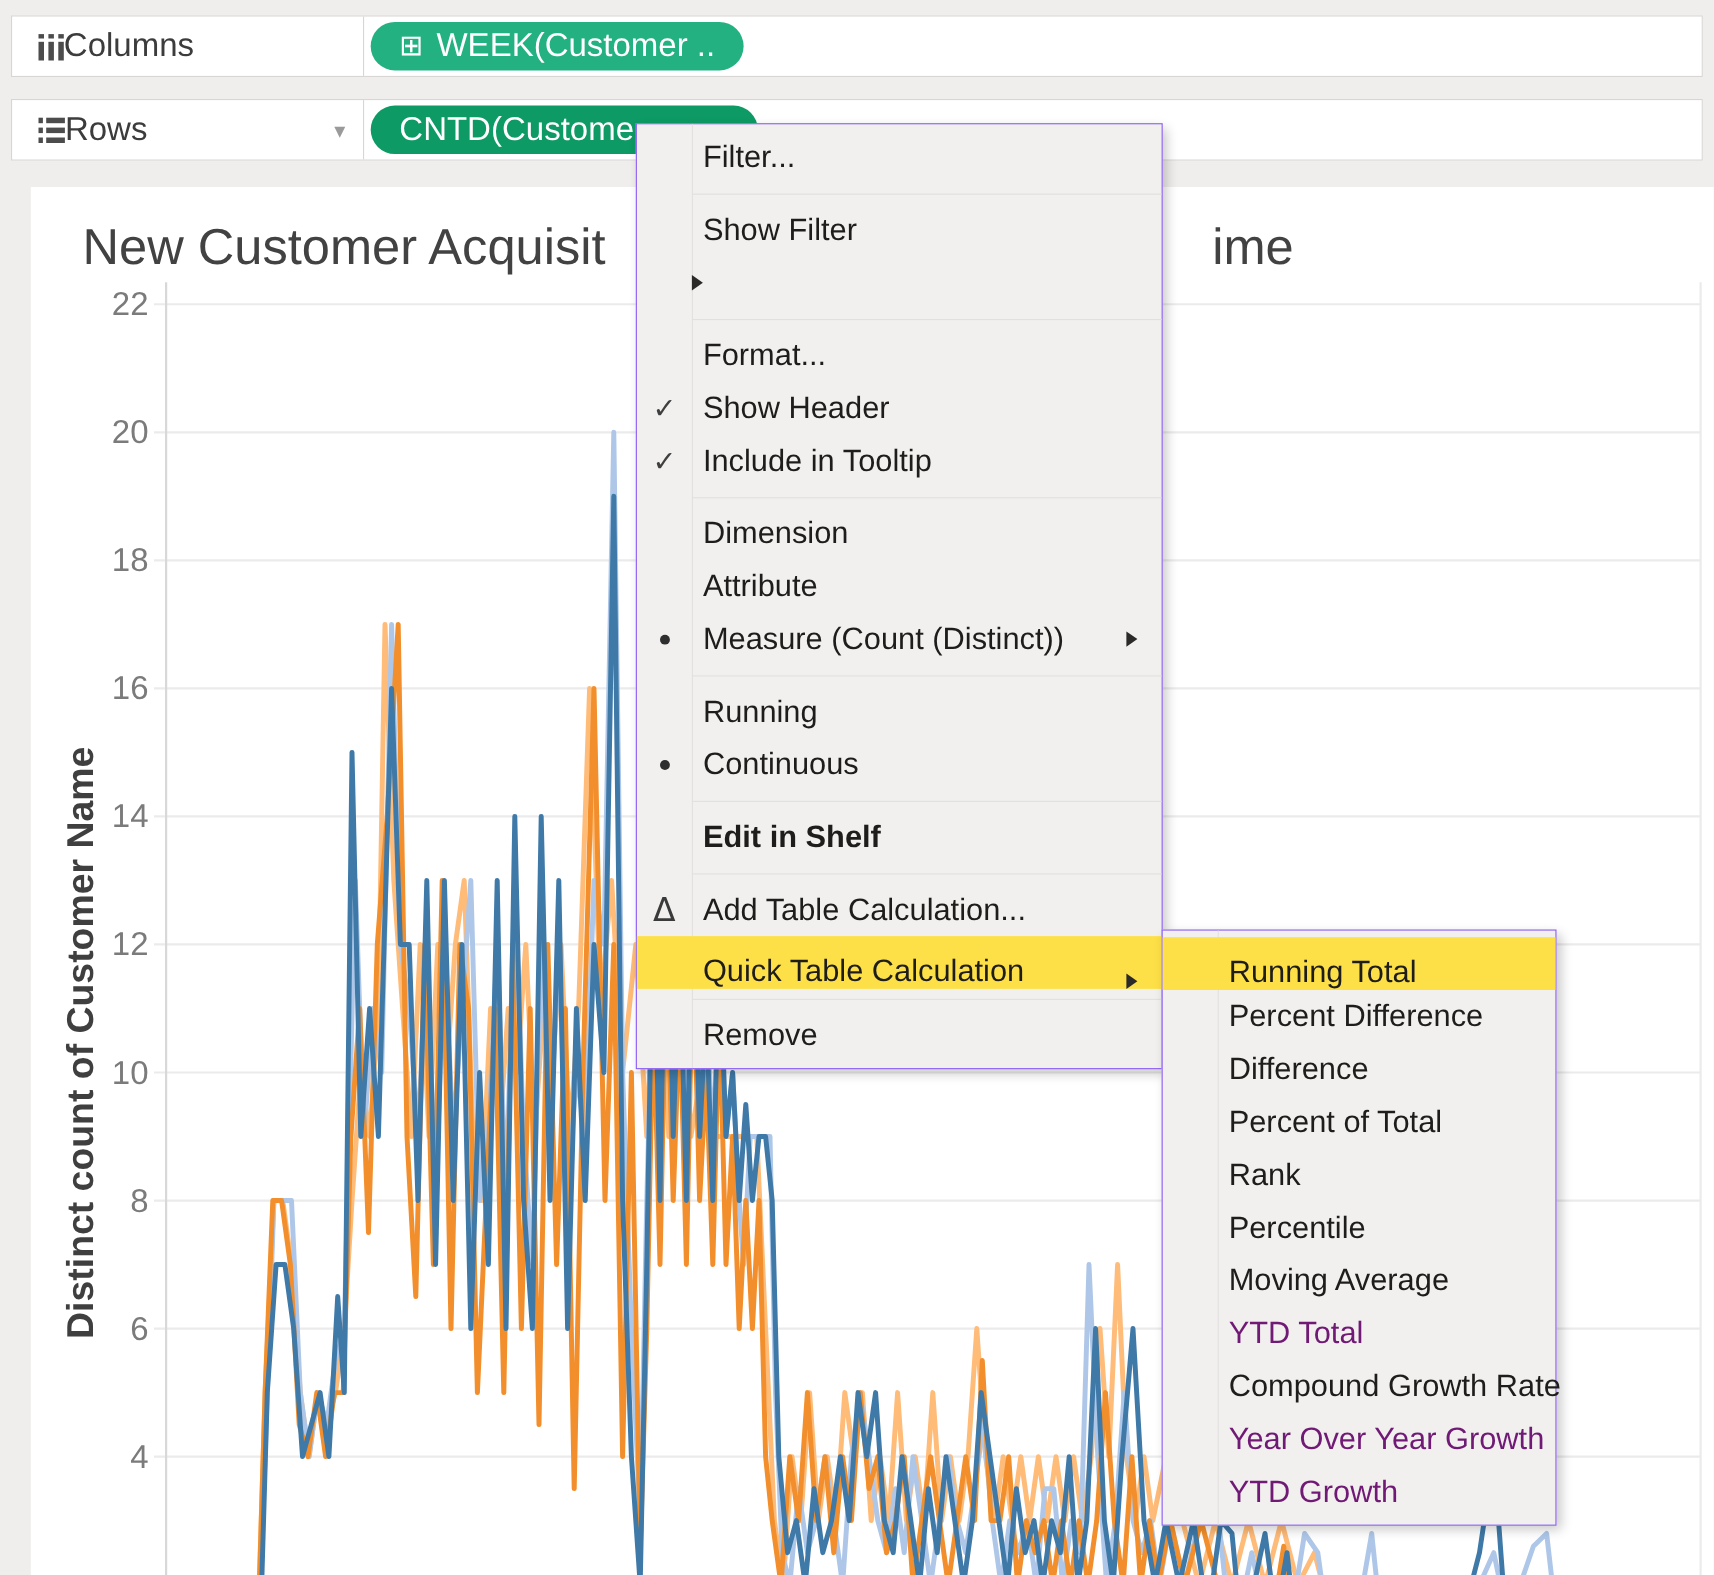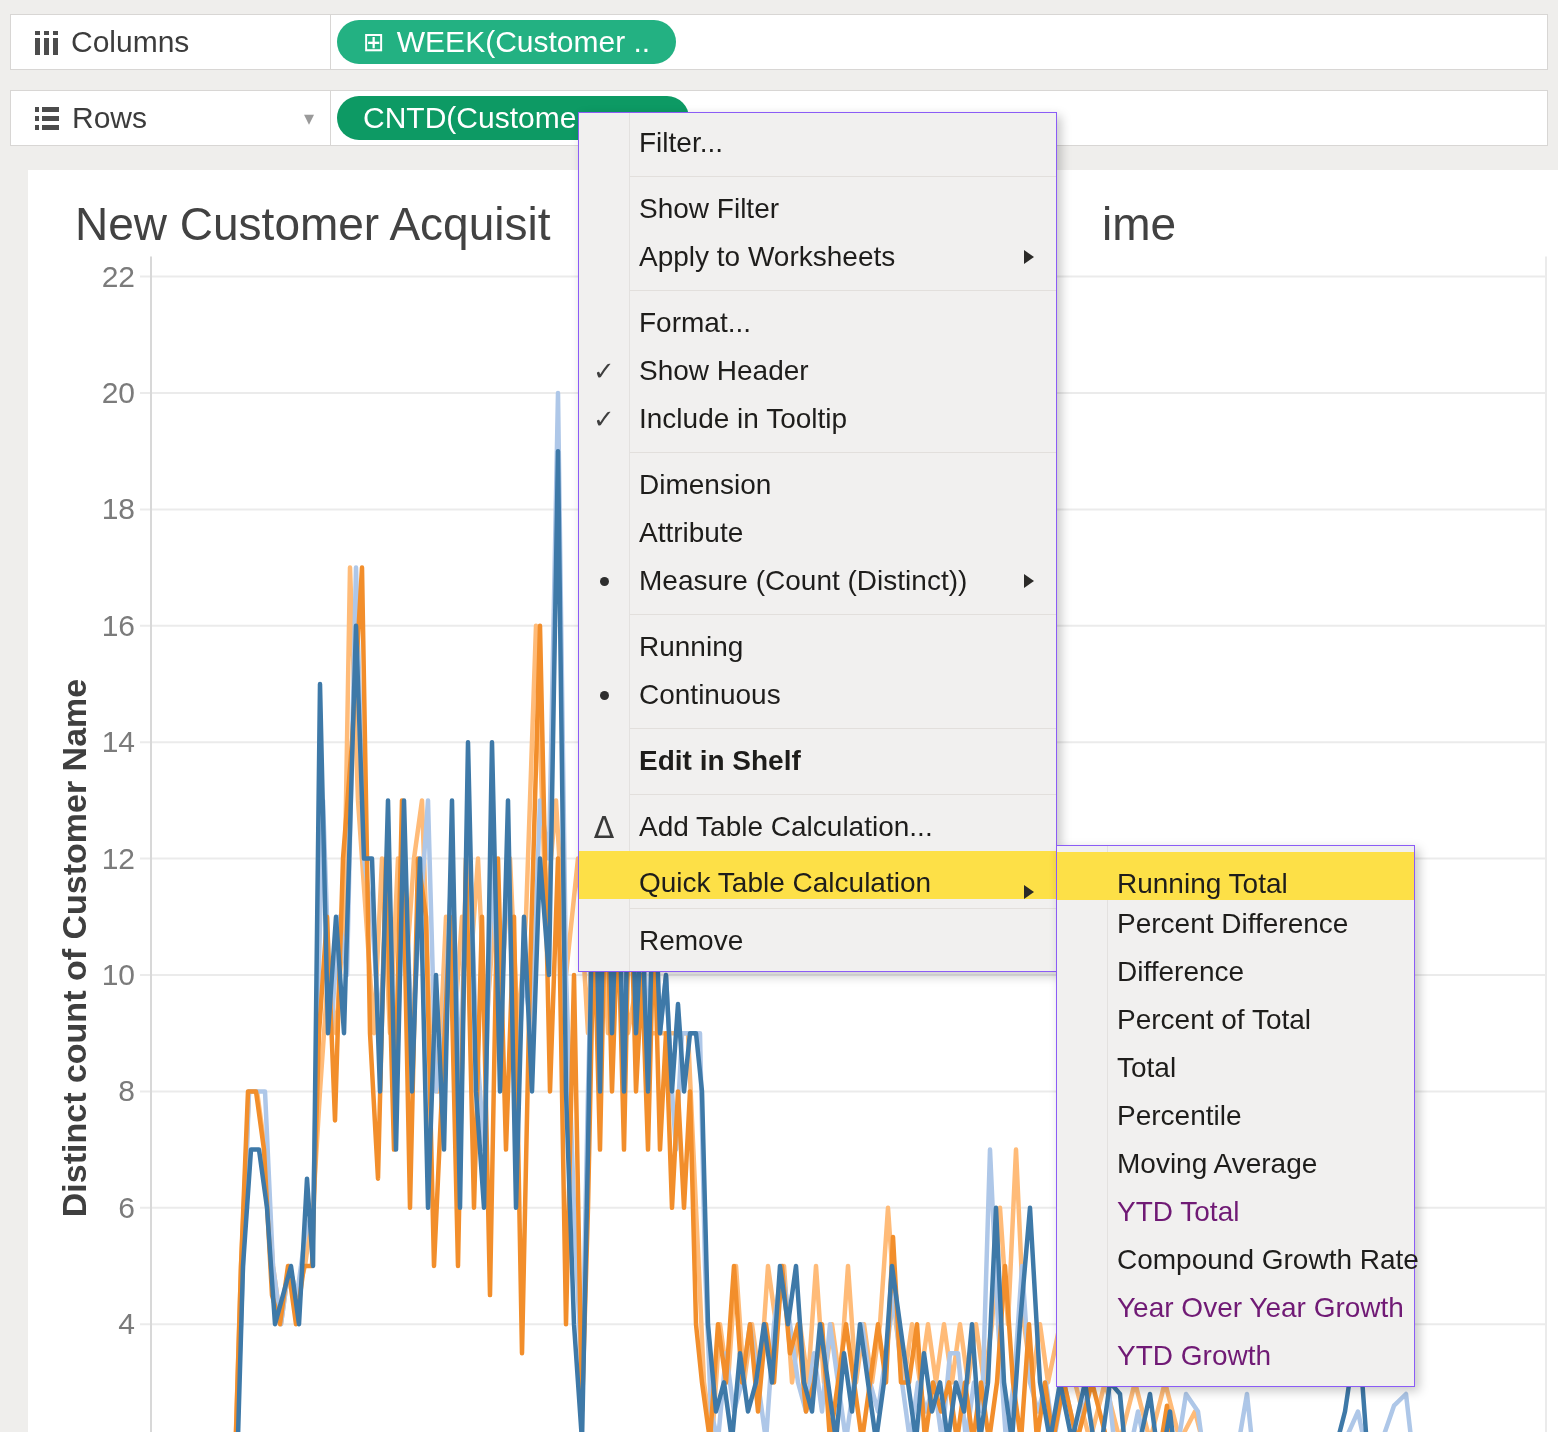--- a/index.html
+++ b/index.html
@@ -3,21 +3,21 @@
 <meta charset="utf-8">
 <style>
   * { margin:0; padding:0; box-sizing:border-box; }
   html,body { width:1558px; height:1432px; overflow:hidden; background:#efeeec;
     font-family:"Liberation Sans", sans-serif; }
   .shelf-bar { position:absolute; left:10px; width:1538px; height:56px; background:#fff;
     border:1px solid #d8d6d4; display:flex; align-items:center; }
   #columns-bar { top:14px; }
   #rows-bar { top:90px; }
   .shelf-label-cell { width:320px; height:100%; border-right:1px solid #d8d6d4; display:flex;
-    align-items:center; padding:0 16px 0 24px; gap:13px; flex:0 0 320px; }
+    align-items:center; padding:0 16px 0 24px; gap:0; flex:0 0 320px; }
   .shelf-label { font-size:30px; color:#3c3c3c; flex:1; }
   .cols-icon { display:flex; gap:4px; align-items:flex-end; height:26px; }
   .cols-icon i { display:flex; flex-direction:column; gap:3px; }
   .cols-icon i b { width:5px; height:4px; background:#4c4c4c; display:block; }
   .cols-icon i s { width:5px; height:17px; background:#4c4c4c; display:block; text-decoration:none; }
   .rows-icon { display:flex; flex-direction:column; gap:4px; }
   .rows-icon i { display:flex; gap:3px; align-items:center; }
   .rows-icon i b { width:4px; height:5px; background:#4c4c4c; display:block; }
   .rows-icon i s { width:17px; height:5px; background:#4c4c4c; display:block; }
   .caret { color:#9a9a9a; font-size:20px; }
@@ -146,21 +146,20 @@
       <span class="gutter"></span>
       <span class="mlabel">Filter...</span>
     </div>
     <div class="menu-sep"></div>
     <div class="menu-item">
       <span class="gutter"></span>
       <span class="mlabel">Show Filter</span>
     </div>
     <div class="menu-item">
       <span class="gutter"></span>
-      <span class="mlabel">Apply to Worksheets</span>
       <span class="arrow"></span>
     </div>
     <div class="menu-sep"></div>
     <div class="menu-item">
       <span class="gutter"></span>
       <span class="mlabel">Format...</span>
     </div>
     <div class="menu-item">
       <span class="gutter">
         <span class="check-glyph">✓</span>
@@ -235,21 +234,21 @@
     <div class="menu-item">
       <span class="gutter"></span>
       <span class="mlabel">Difference</span>
     </div>
     <div class="menu-item">
       <span class="gutter"></span>
       <span class="mlabel">Percent of Total</span>
     </div>
     <div class="menu-item">
       <span class="gutter"></span>
-      <span class="mlabel">Total</span>
+      <span class="mlabel">Rank</span>
     </div>
     <div class="menu-item">
       <span class="gutter"></span>
       <span class="mlabel">Percentile</span>
     </div>
     <div class="menu-item">
       <span class="gutter"></span>
       <span class="mlabel">Moving Average</span>
     </div>
     <div class="menu-item disabled">

